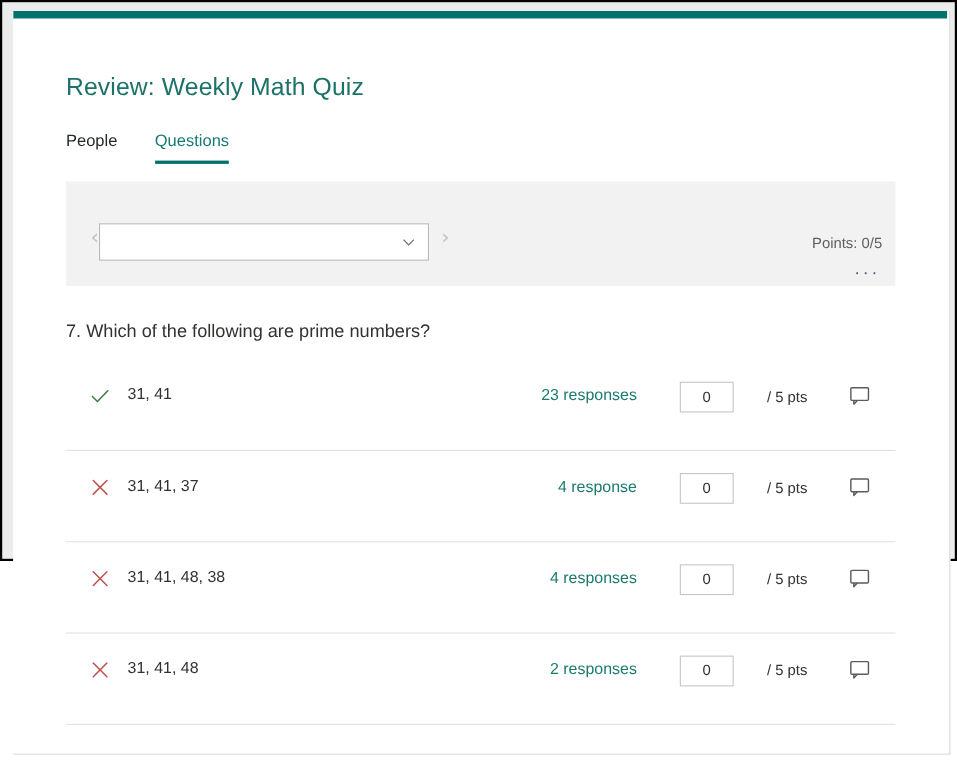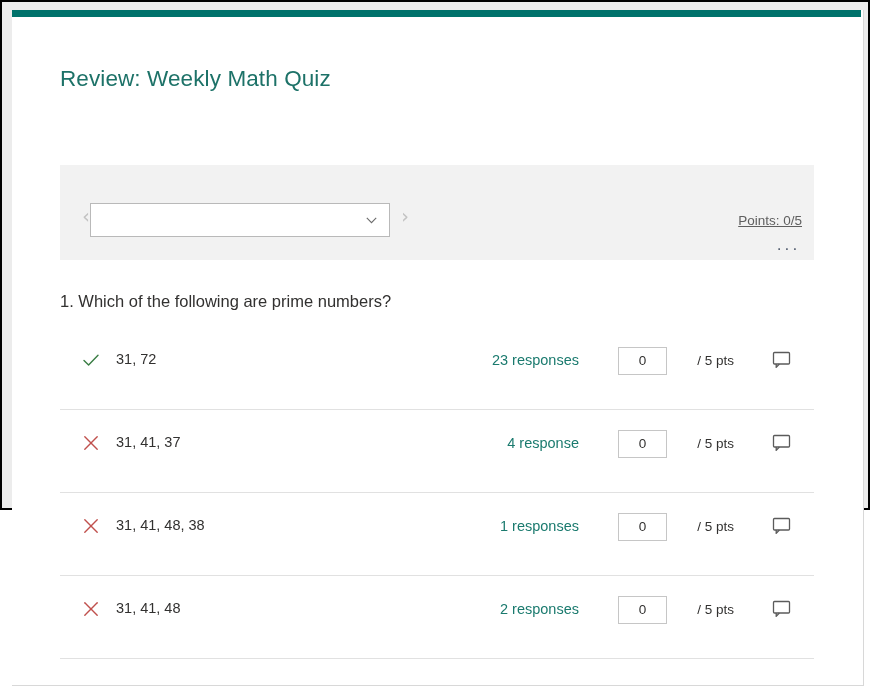--- a/index.html
+++ b/index.html
@@ -151,21 +151,20 @@
   }
   .chev svg { display: block; }
 
   .qnav-points {
     position: absolute;
     right: 12px;
     top: 48px;
     font-size: 13.5px;
     color: #5f5f5f;
     white-space: nowrap;
-    text-decoration: underline;
   }
   .qnav-ellipsis {
     position: absolute;
     right: 14px;
     top: 80px;
     font-size: 16px;
     letter-spacing: 2.5px;
     color: #4a5568;
     line-height: 8px;
     cursor: pointer;
@@ -261,51 +260,59 @@
 
 <div class="screen">
   <div class="app-card">
 
     <div class="top-accent-bar"></div>
 
     <div class="content">
 
       <div class="page-title">Review: Weekly Math Quiz</div>
 
+      <div class="tabs">
+        <div class="tab inactive">
+          <span>People</span>
+        </div>
+        <div class="tab active">
+          <span>Questions</span>
+        </div>
+      </div>
 
       <div class="qnav">
 
         <div class="qnav-arrow prev">‹</div>
 
         <div class="qnav-select">
           <div class="chev">
             <svg width="11" height="7" viewBox="0 0 11 7">
               <polyline points="0.8,0.8 5.5,5.6 10.2,0.8" fill="none" stroke="#6b6b6b" stroke-width="1.1"></polyline>
             </svg>
           </div>
         </div>
 
         <div class="qnav-arrow next">›</div>
 
         <div class="qnav-points">Points: 0/5</div>
 
         <div class="qnav-ellipsis">···</div>
       </div>
 
-      <div class="question-text">1. Which of the following are prime numbers?</div>
+      <div class="question-text">7. Which of the following are prime numbers?</div>
 
       <div class="options">
 
         <div class="option-row">
           <div class="opt-mark">
             <svg width="18" height="18" viewBox="0 0 18 18">
               <polyline points="2,9.5 6.6,14 16,4.2" fill="none" stroke="#3a7d44" stroke-width="1.4" stroke-linecap="round" stroke-linejoin="round"></polyline>
             </svg>
           </div>
-          <div class="opt-label">31, 72</div>
+          <div class="opt-label">31, 41</div>
           <div class="opt-responses">23 responses</div>
           <div class="opt-score-box">
             <div class="opt-score-value">0</div>
           </div>
           <div class="opt-pts">/ 5 pts</div>
           <div class="opt-comment">
             <svg width="20" height="18" viewBox="0 0 20 18">
               <rect x="1.5" y="1.5" width="16" height="11.5" rx="1" ry="1" fill="none" stroke="#5b5b5b" stroke-width="1.3"></rect>
               <polyline points="4.2,13 4.2,16.4 7.4,13" fill="none" stroke="#5b5b5b" stroke-width="1.3" stroke-linejoin="round"></polyline>
             </svg>
@@ -334,21 +341,21 @@
         </div>
 
         <div class="option-row">
           <div class="opt-mark">
             <svg width="18" height="18" viewBox="0 0 18 18">
               <line x1="2.8" y1="2.8" x2="15.2" y2="15.2" stroke="#c0504d" stroke-width="1.4" stroke-linecap="round"></line>
               <line x1="15.2" y1="2.8" x2="2.8" y2="15.2" stroke="#c0504d" stroke-width="1.4" stroke-linecap="round"></line>
             </svg>
           </div>
           <div class="opt-label">31, 41, 48, 38</div>
-          <div class="opt-responses">1 responses</div>
+          <div class="opt-responses">4 responses</div>
           <div class="opt-score-box">
             <div class="opt-score-value">0</div>
           </div>
           <div class="opt-pts">/ 5 pts</div>
           <div class="opt-comment">
             <svg width="20" height="18" viewBox="0 0 20 18">
               <rect x="1.5" y="1.5" width="16" height="11.5" rx="1" ry="1" fill="none" stroke="#5b5b5b" stroke-width="1.3"></rect>
               <polyline points="4.2,13 4.2,16.4 7.4,13" fill="none" stroke="#5b5b5b" stroke-width="1.3" stroke-linejoin="round"></polyline>
             </svg>
           </div>

